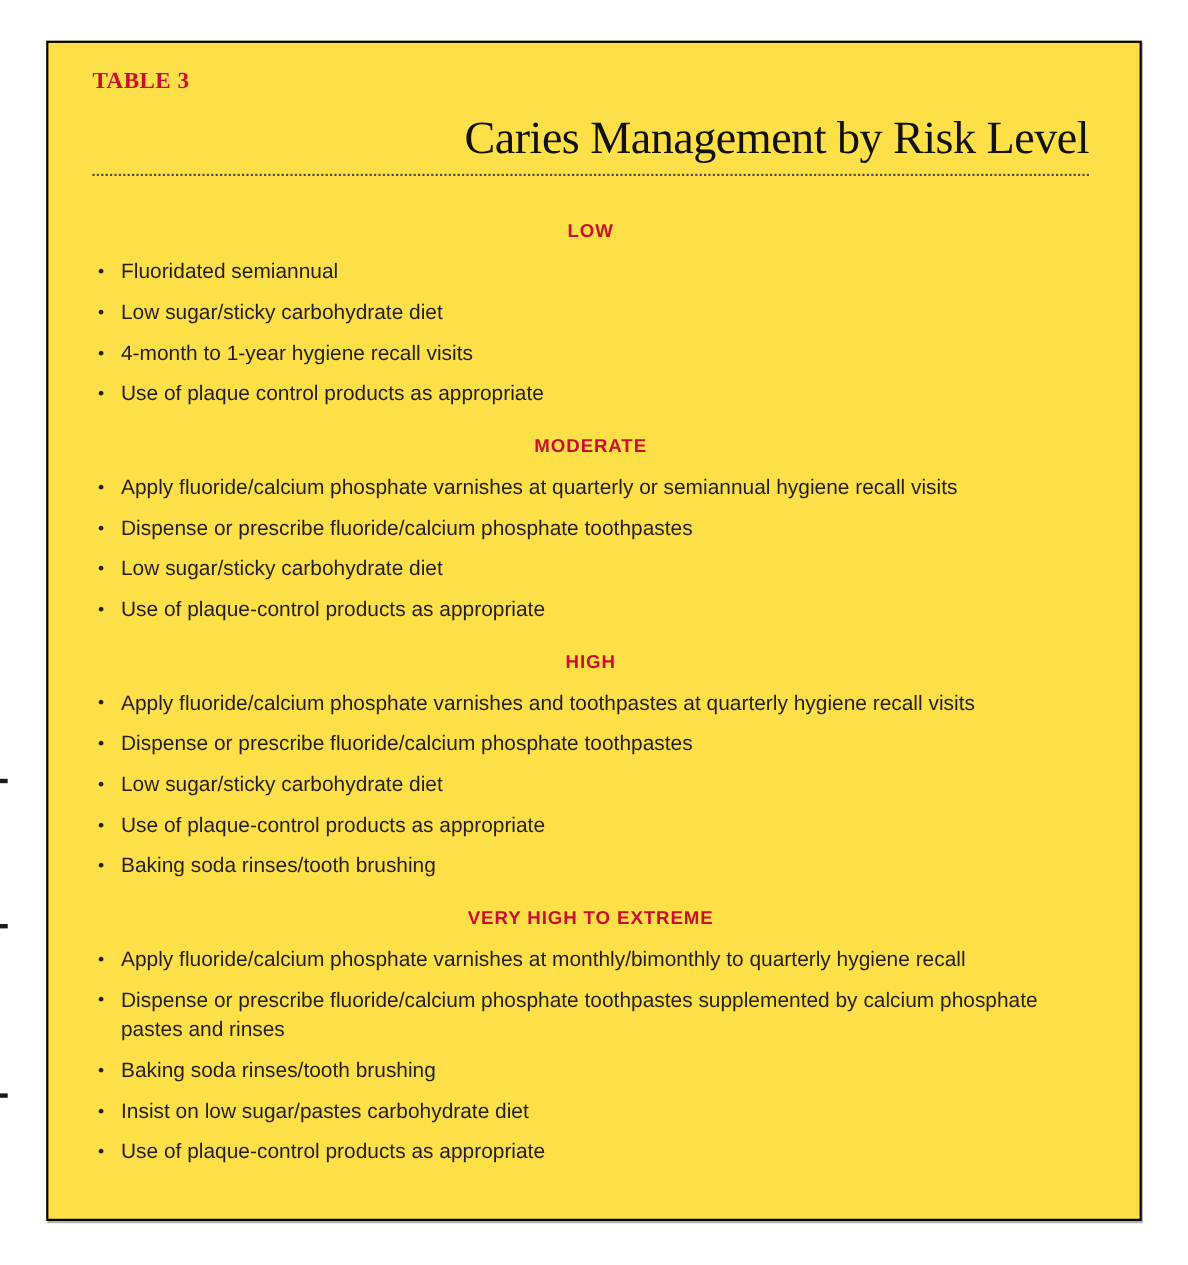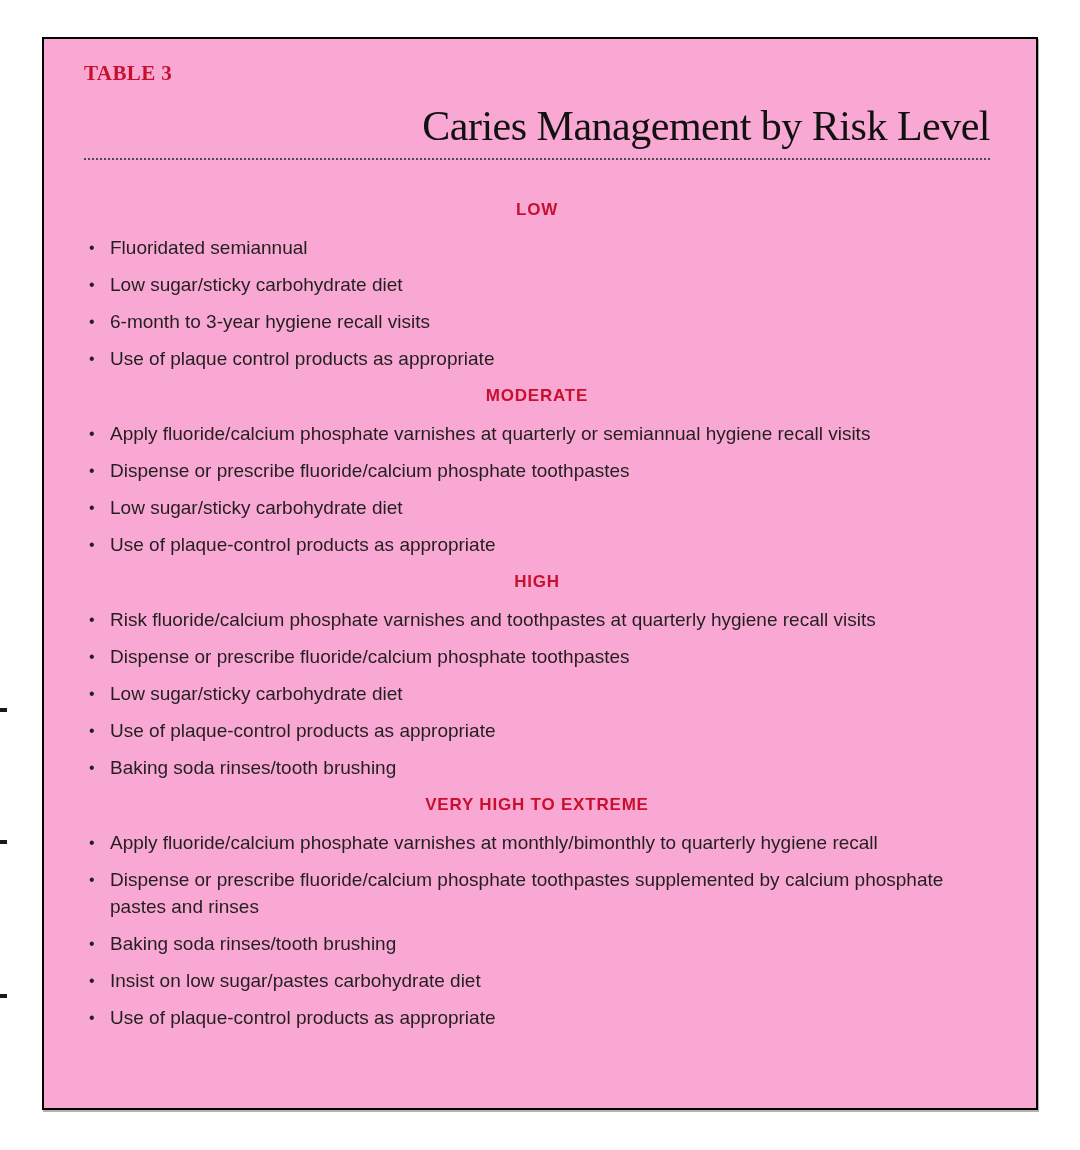--- a/index.html
+++ b/index.html
@@ -17,21 +17,21 @@
     height: 1150px;
     background: #ffffff;
   }
   .table-card {
     position: absolute;
     left: 42px;
     top: 37px;
     width: 996px;
     height: 1073px;
     box-sizing: border-box;
-    background: #f9a8d4;
+    background: #fde047;
     border: 2px solid #000000;
     box-shadow: 1px 2px 0 rgba(0,0,0,0.30);
     padding: 22px 46px 0 40px;
   }
   .table-label {
     font-family: "Liberation Serif", serif;
     font-weight: bold;
     font-size: 21px;
     line-height: 24px;
     letter-spacing: 0.4px;
@@ -46,21 +46,21 @@
     color: #111111;
     margin-top: 15px;
     text-align: right;
   }
   .dotted-rule {
     border: none;
     border-top: 2px dotted #4a4a4a;
     height: 0;
     margin: 6px 0 0 0;
   }
-  .section { margin-top: 14px; }
+  .section { margin-top: 24px; }
   .section:first-of-type { margin-top: 40px; }
   .sec-heading {
     font-family: "Liberation Sans", sans-serif;
     font-weight: bold;
     font-size: 17px;
     line-height: 20px;
     letter-spacing: 0.8px;
     color: #c8102e;
     margin: 0 0 14px 0;
     text-align: center;
@@ -111,39 +111,39 @@
     <div class="table-label">TABLE 3</div>
     <div class="table-title">Caries Management by Risk Level</div>
     <hr class="dotted-rule">
 
     <div id="sections-host">
   <div class="section">
     <h3 class="sec-heading">LOW</h3>
     <ul class="sec-list">
             <li class="bullet-item"><span class="bullet-dot">•</span><span>Fluoridated semiannual</span></li>
             <li class="bullet-item"><span class="bullet-dot">•</span><span>Low sugar/sticky carbohydrate diet</span></li>
-            <li class="bullet-item"><span class="bullet-dot">•</span><span>6-month to 3-year hygiene recall visits</span></li>
+            <li class="bullet-item"><span class="bullet-dot">•</span><span>4-month to 1-year hygiene recall visits</span></li>
             <li class="bullet-item"><span class="bullet-dot">•</span><span>Use of plaque control products as appropriate</span></li>
           </ul>
   </div>
 
   <div class="section">
     <h3 class="sec-heading">MODERATE</h3>
     <ul class="sec-list">
             <li class="bullet-item"><span class="bullet-dot">•</span><span>Apply fluoride/calcium phosphate varnishes at quarterly or semiannual hygiene recall visits</span></li>
             <li class="bullet-item"><span class="bullet-dot">•</span><span>Dispense or prescribe fluoride/calcium phosphate toothpastes</span></li>
             <li class="bullet-item"><span class="bullet-dot">•</span><span>Low sugar/sticky carbohydrate diet</span></li>
             <li class="bullet-item"><span class="bullet-dot">•</span><span>Use of plaque-control products as appropriate</span></li>
           </ul>
   </div>
 
   <div class="section">
     <h3 class="sec-heading">HIGH</h3>
     <ul class="sec-list">
-            <li class="bullet-item"><span class="bullet-dot">•</span><span>Risk fluoride/calcium phosphate varnishes and toothpastes at quarterly hygiene recall visits</span></li>
+            <li class="bullet-item"><span class="bullet-dot">•</span><span>Apply fluoride/calcium phosphate varnishes and toothpastes at quarterly hygiene recall visits</span></li>
             <li class="bullet-item"><span class="bullet-dot">•</span><span>Dispense or prescribe fluoride/calcium phosphate toothpastes</span></li>
             <li class="bullet-item"><span class="bullet-dot">•</span><span>Low sugar/sticky carbohydrate diet</span></li>
             <li class="bullet-item"><span class="bullet-dot">•</span><span>Use of plaque-control products as appropriate</span></li>
             <li class="bullet-item"><span class="bullet-dot">•</span><span>Baking soda rinses/tooth brushing</span></li>
           </ul>
   </div>
 
   <div class="section">
     <h3 class="sec-heading">VERY HIGH TO EXTREME</h3>
     <ul class="sec-list">

